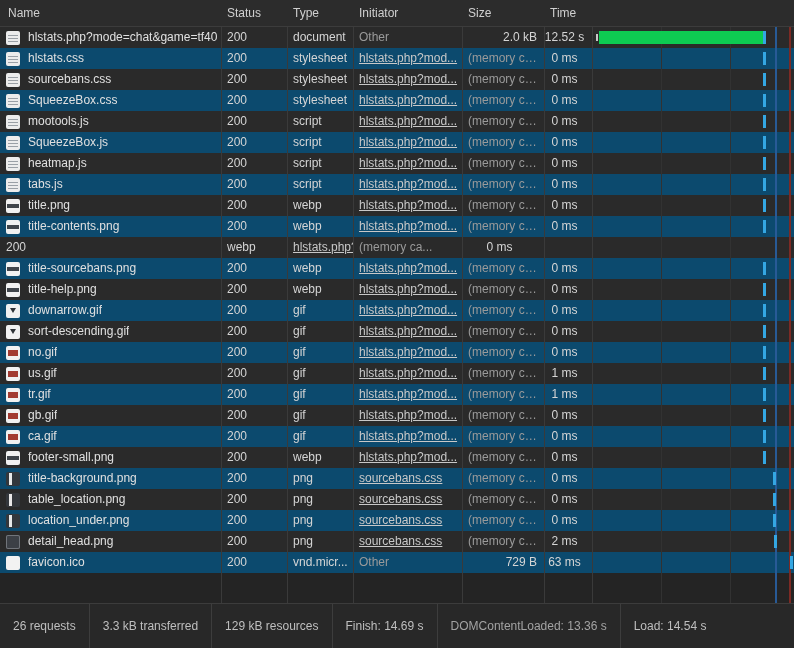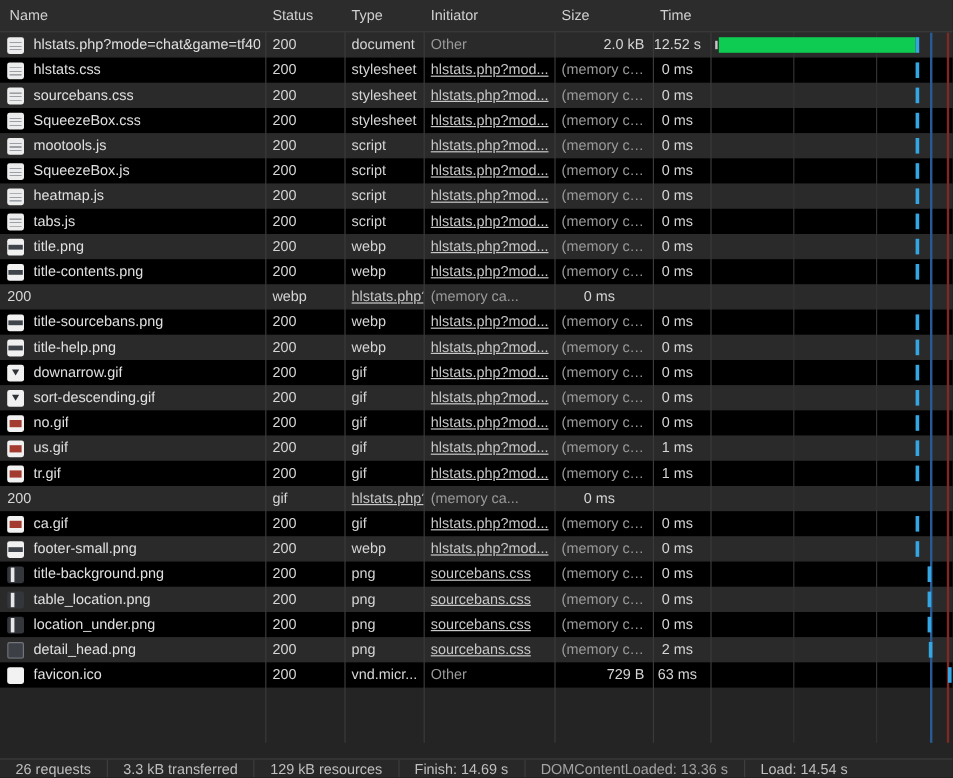--- a/index.html
+++ b/index.html
@@ -26,21 +26,21 @@
   .header-row .hcell.first { padding-left:8px; }
   .hcell.waterfall-h { position:relative; }
   .sort-tri {
     position:absolute; right:12px; top:0;
     color:#9aa0a6; font-size:10px;
   }
   
   .body { position:relative; height:592px; overflow:hidden; }
   .row { height:21px; line-height:21px; position:relative; }
   .row.odd  { background:#2a2a2a; }
-  .row.even { background:#000000; }
+  .row.even { background:#0c4a6e; }
   .cell { overflow:hidden; white-space:nowrap; }
   .cell.name { display:flex; align-items:center; padding-left:6px; color:#e0e0e0; }
   .cell.name .nm { overflow:hidden; white-space:nowrap; }
   .cell.status, .cell.type { padding-left:6px; color:#d5d5d5; }
   .cell.initiator { padding-left:6px; color:#c8c8c8; }
   .cell.initiator.muted { color:#9a9a9a; }
   .cell.initiator.link { text-decoration:underline; cursor:pointer; }
   .cell.size { text-align:right; padding-right:7px; color:#d5d5d5; }
   .cell.size.dim { text-align:left; padding-left:6px; padding-right:7px; color:#9a9a9a; text-overflow:ellipsis; }
   .cell.time { text-align:center; padding-right:7px; color:#d5d5d5; }
@@ -62,21 +62,21 @@
   .icon.vbar { background:#33373c; }
   .icon.vbar::after { content:""; position:absolute; left:3px; top:1px; bottom:1px; width:3px; background:#e8e8e8; }
   .icon.darksq { background:#3c4046; box-shadow:inset 0 0 0 1px #71757b; }
   .icon.whitesq { background:#f2f2f2; }
   
   .vline { position:absolute; width:1px; top:0; bottom:0; background:#3a3a3a; z-index:1; }
   .wf-gridline { position:absolute; width:1px; top:0; bottom:0; background:#323232; z-index:1; }
   .event-line { position:absolute; width:2px; z-index:1; }
   
   .status-bar {
-    position:absolute; left:0; right:0; bottom:0; height:16px;
+    position:absolute; left:0; right:0; bottom:0; height:45px;
     background:#282828; border-top:1px solid #3c3c3c;
     display:flex; align-items:stretch;
     color:#bfbfbf; z-index:4;
   }
   .sb-item { display:flex; align-items:center; padding:0 13px; white-space:nowrap; }
   .sb-item + .sb-item { border-left:1px solid #3d3d3d; }
 </style>
 </head>
 <body>
 
@@ -336,20 +336,24 @@
         <div class="cell status">200</div>
         <div class="cell type">gif</div>
         <div class="cell initiator link">hlstats.php?mod...</div>
         <div class="cell size dim">(memory ca...</div>
         <div class="cell time">1 ms</div>
         <div class="cell wf">
           <div class="wf-seg download" style="left: 171px; width: 3px; background: rgb(52, 167, 227);"></div>
         </div>
       </div>
       <div class="row grid odd">
+        <div class="cell name">
+          <span class="icon flag"></span>
+          <span class="nm">gb.gif</span>
+        </div>
         <div class="cell status">200</div>
         <div class="cell type">gif</div>
         <div class="cell initiator link">hlstats.php?mod...</div>
         <div class="cell size dim">(memory ca...</div>
         <div class="cell time">0 ms</div>
         <div class="cell wf">
           <div class="wf-seg download" style="left: 171px; width: 3px; background: rgb(52, 167, 227);"></div>
         </div>
       </div>
       <div class="row grid even">

